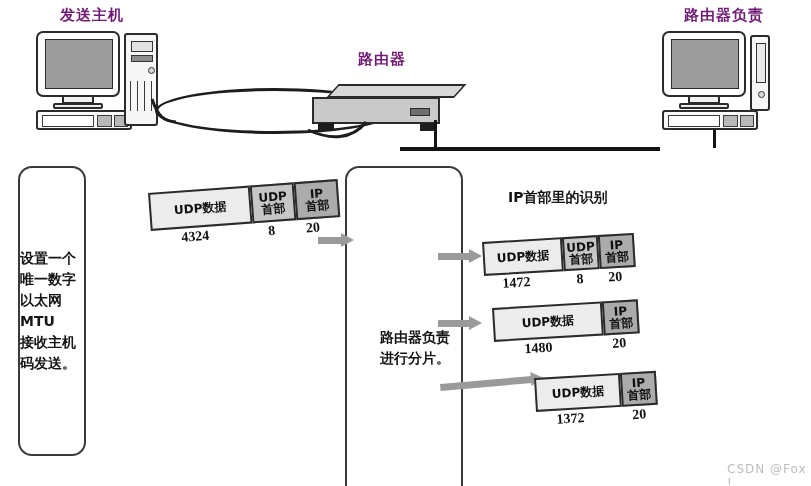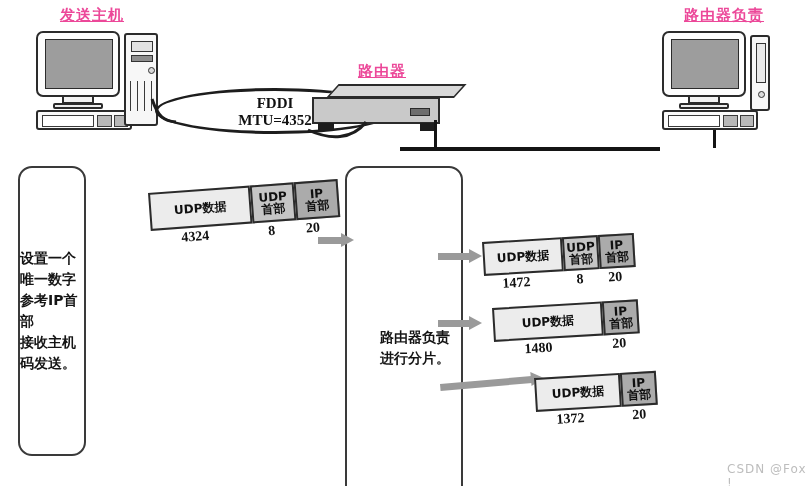--- a/index.html
+++ b/index.html
@@ -9,21 +9,21 @@
     color:#1a1a1a;
   }
   .stage{position:absolute;left:0;top:0;width:811px;height:486px;}
 
   
   .abs{position:absolute;}
 
   
   .host-label{
     font-size:15px;font-weight:bold;letter-spacing:1px;
-    white-space:nowrap;color:#ec4899;text-decoration:underline;
+    white-space:nowrap;color:#701a75;
   }
 
   
   .computer{position:absolute;}
   .crt-body{
     position:absolute;left:0;top:0;width:84px;height:66px;
     border:2px solid #2b2b2b;border-radius:7px;background:#fdfdfd;
     box-sizing:border-box;
   }
   .crt-screen{
@@ -213,26 +213,22 @@
           <i style="left:21px;"></i>
       </div>
     </div>
   </div>
 
   <svg class="cable" style="left:150px;top:95px;width:40px;height:40px;">
     <path d="M2,4 C8,22 14,26 26,27" stroke="#1d1d1d" stroke-width="3" fill="none"></path>
   </svg>
 
   <div class="fddi-ring" style="left:155px;top:88px;width:240px;height:46px;"></div>
-  <div class="link-text" style="left:195px;top:95px;width:160px;">
-    <div>FDDI</div>
-    <div>MTU=4352</div>
-  </div>
-
-  <div class="abs host-label" style="left:358px;top:62px;">路由器</div>
+
+  <div class="abs host-label" style="left:358px;top:50px;">路由器</div>
 
   <div class="router" style="left:312px;top:84px;width:146px;height:50px;">
     <div class="router-top"></div>
     <div class="router-front">
       <div class="router-led"></div>
     </div>
     <div class="router-foot" style="left:6px;"></div>
     <div class="router-foot" style="left:108px;"></div>
   </div>
 
@@ -260,35 +256,36 @@
     <div class="slimtower">
       <div class="slim-bay"></div>
       <div class="slim-dot"></div>
     </div>
   </div>
 
   <div class="note" style="left:18px;top:166px;width:68px;height:290px;">
     <div class="note-text">
       <div>设置一个</div>
       <div>唯一数字</div>
-      <div>参考IP首部</div>
+      <div>以太网MTU</div>
       <div>接收主机</div>
       <div>码发送。</div>
     </div>
   </div>
 
   <div class="note" style="left:345px;top:166px;width:118px;height:364px;padding-left:22px;">
     <div class="note-text">
       <div>路由器负责</div>
       <div>进行分片。</div>
     </div>
   </div>
 
 
   <div class="annot" style="left:508px;top:187px;">
+    <div>IP首部里的识别</div>
   </div>
 
   <div style="position:absolute;left:148px;top:193px;width:190px;height:56px;
               transform:rotate(-4.2deg);transform-origin:left top;">
     <div class="pkt" style="left:0;top:0;height:38px;width:190px;">
       <div class="cell c-data" style="width:102px;">UDP数据</div>
       <div class="cell c-udp" style="width:44px;flex-direction:column;">
         <span>UDP</span>
         <span>首部</span>
       </div>

